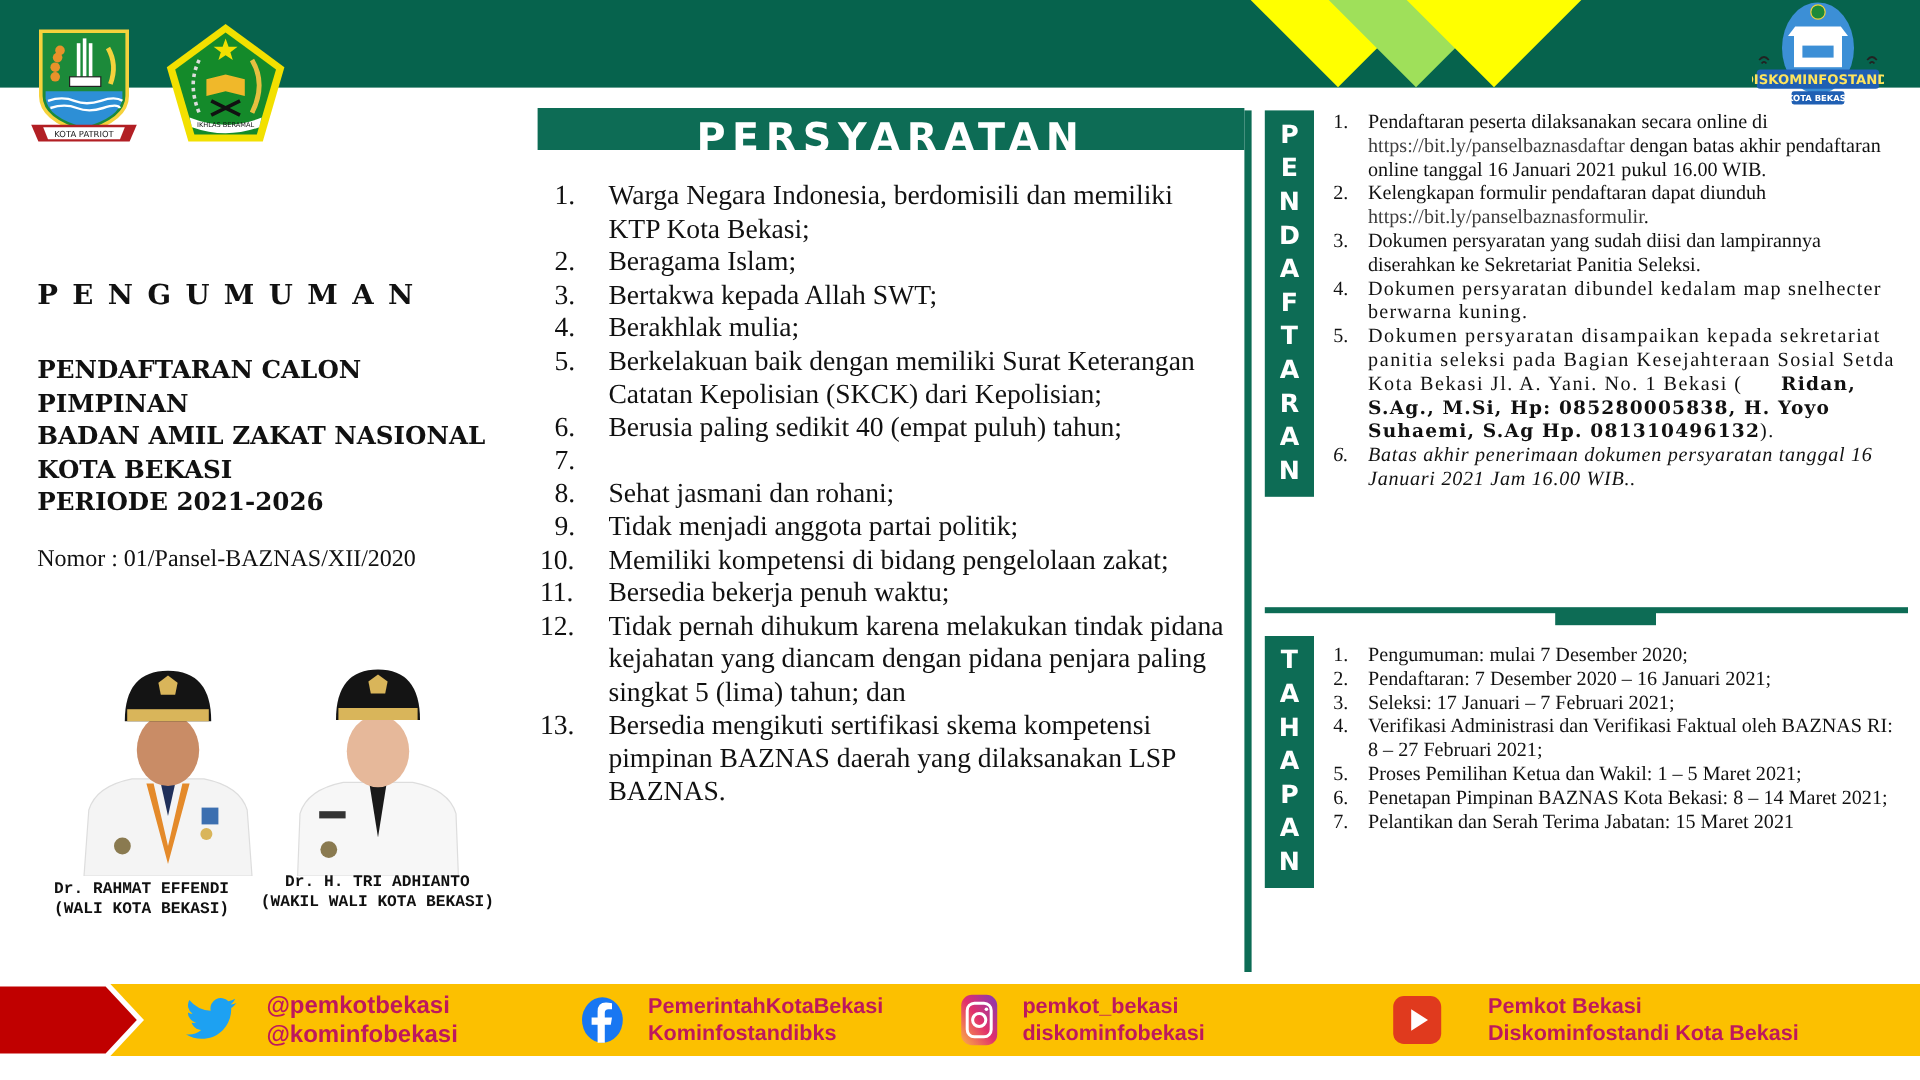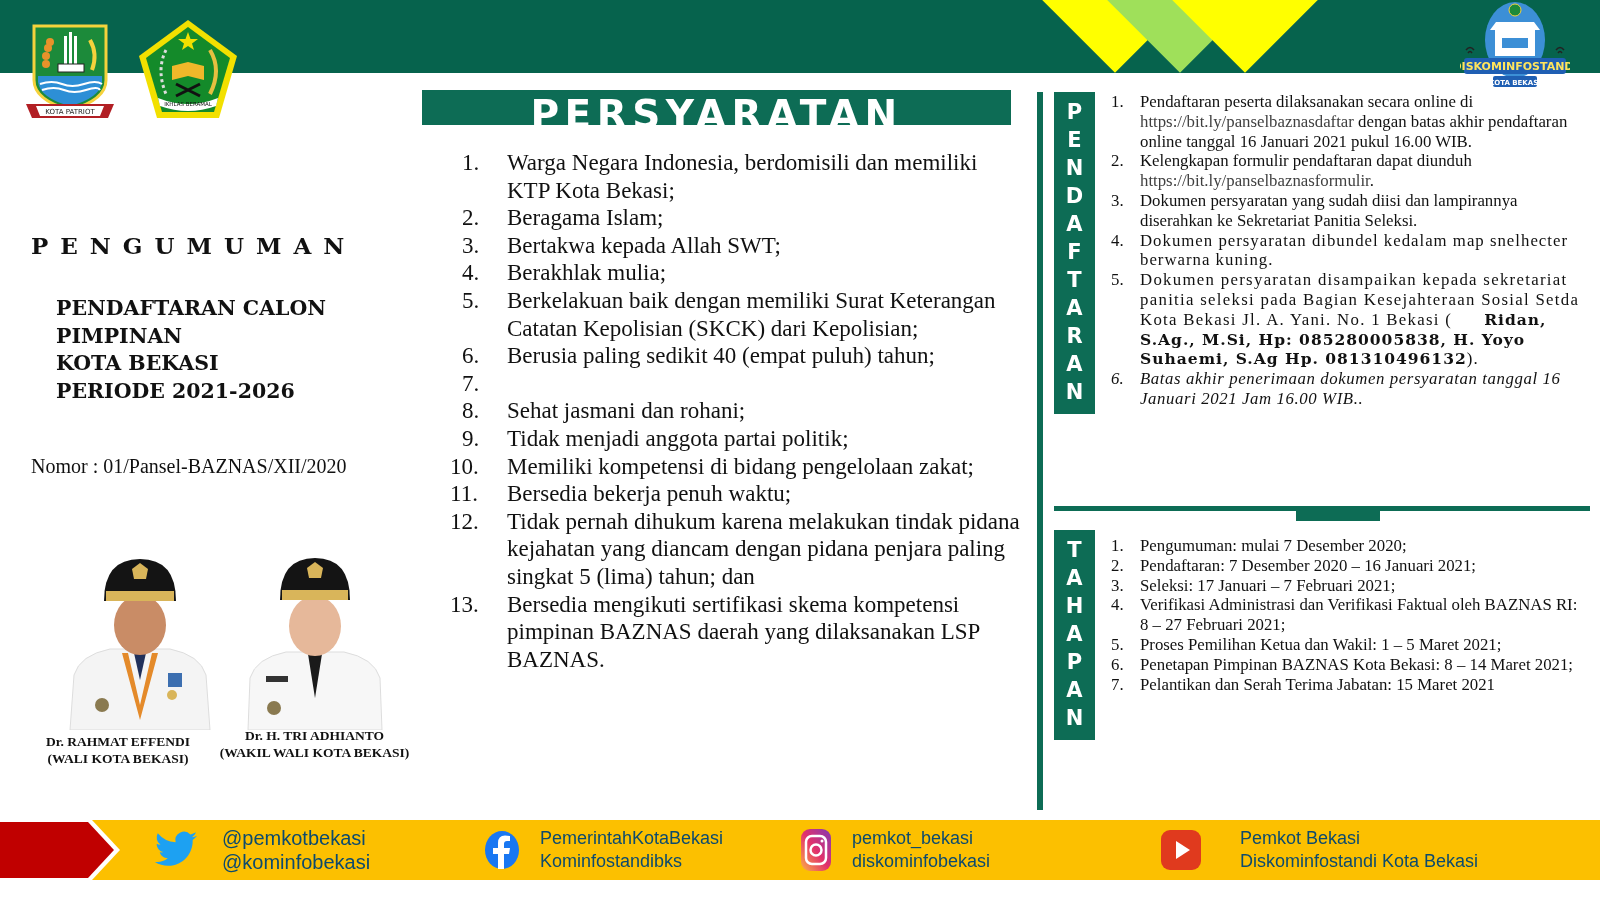--- a/index.html
+++ b/index.html
@@ -13,33 +13,33 @@
   .d2 { left: 1125px; background: #9fe05a; }
   .d3 { left: 1190px; background: #ffff00; }
 
   
   .logo-bekasi { position: absolute; left: 22px; top: 18px; width: 96px; height: 105px; }
   .logo-kemenag { position: absolute; left: 136px; top: 18px; width: 104px; height: 104px; }
   .logo-disk { position: absolute; left: 1460px; top: 0px; width: 110px; height: 90px; }
 
   
   .pengumuman { position: absolute; left: 31px; top: 232px; font-family: "DejaVu Serif", serif; font-weight: bold; font-size: 23px; letter-spacing: 12px; }
-  .title-block { position: absolute; left: 31px; top: 295px; font-family: "DejaVu Serif", serif; font-weight: bold; font-size: 20.5px; line-height: 27.5px; margin-left: 25px; }
+  .title-block { position: absolute; left: 31px; top: 295px; font-family: "DejaVu Serif", serif; font-weight: bold; font-size: 20.5px; line-height: 27.5px; }
   .title-block div { white-space: nowrap; }
   .nomor { position: absolute; left: 31px; top: 455px; font-size: 18px; font-family: "Liberation Serif", serif; font-size: 20px; }
 
   .portrait { position: absolute; }
   .p1 { left: 60px; top: 555px; width: 160px; height: 175px; }
   .p2 { left: 240px; top: 548px; width: 150px; height: 182px; }
-  .cap { position: absolute; font-family: Liberation Serif, serif; font-weight: bold; font-size: 13.5px; text-align: center; line-height: 17px; white-space: nowrap; }
+  .cap { position: absolute; font-family: Liberation Mono, monospace; font-weight: bold; font-size: 13.5px; text-align: center; line-height: 17px; white-space: nowrap; }
   .cap1 { left: 28px; top: 733px; width: 180px; }
   .cap2 { left: 202px; top: 727px; width: 225px; }
 
   
-  .persy-header { position: absolute; left: 422px; top: 90px; width: 589px; height: 35px; background: #0d6c55; color: #fff; font-family: "DejaVu Sans", sans-serif; font-weight: bold; font-size: 39px; letter-spacing: 5.5px; text-align: center; line-height: 49px; }
+  .persy-header { position: absolute; left: 448px; top: 90px; width: 589px; height: 35px; background: #0d6c55; color: #fff; font-family: "DejaVu Sans", sans-serif; font-weight: bold; font-size: 33px; letter-spacing: 5.5px; text-align: center; line-height: 49px; }
   .persy-list { position: absolute; left: 450px; top: 149px; width: 570px; font-family: "Liberation Serif", serif; font-size: 23px; line-height: 27.6px; list-style: none; }
   .persy-list li { display: flex; }
   .persy-list .num { width: 57px; flex: none; padding-left: 12px; }
   .persy-list li.two .num { padding-left: 0; }
   .persy-list .txt { flex: 1; }
 
   
   .vdiv { position: absolute; left: 1037px; top: 92px; width: 6px; height: 718px; background: #0d6c55; }
 
   
@@ -61,21 +61,21 @@
   .italic { font-style: italic; letter-spacing: 0.6px; }
 
   
   .hdiv { position: absolute; left: 1054px; top: 506px; width: 536px; height: 5px; background: #0d6c55; }
   .hdiv-tab { position: absolute; left: 1296px; top: 510px; width: 84px; height: 11px; background: #0d6c55; }
 
   
   .footer { position: absolute; left: 0; top: 820px; width: 1600px; height: 60px; background: #fcc000; }
   .footer-red { position: absolute; left: 0; top: 820px; width: 120px; height: 60px; }
   .social { position: absolute; top: 820px; height: 60px; display: flex; align-items: center; font-family: "Liberation Sans", sans-serif; }
-  .social .lines { font-size: 20px; line-height: 24px; color: #0c4a6e; }
+  .social .lines { font-size: 20px; line-height: 24px; color: #be185d; font-weight: bold; }
   .social .lines.sm { font-size: 18px; line-height: 23px; }
   .s-tw { left: 150px; }
   .s-fb { left: 484px; }
   .s-ig { left: 800px; }
   .s-yt { left: 1160px; }
   .icon-box { margin-right: 20px; flex: none; }
 </style>
 </head>
 <body>
 
@@ -127,20 +127,21 @@
   <rect x="33" y="76" width="44" height="11" rx="2" fill="#1f5fb3"></rect>
   <text x="55" y="84.5" font-size="7" font-weight="bold" text-anchor="middle" fill="#fff" font-family="DejaVu Sans, sans-serif">KOTA BEKASI</text>
   <path d="M6 50 Q10 45 14 50 M8 53 Q10 50 12 53" stroke="#222" stroke-width="1.5" fill="none"></path>
   <path d="M96 50 Q100 45 104 50 M98 53 Q100 50 102 53" stroke="#222" stroke-width="1.5" fill="none"></path>
 </svg>
 
 <div class="pengumuman">PENGUMUMAN</div>
 <div class="title-block">
   <div>PENDAFTARAN CALON</div>
   <div>PIMPINAN</div>
+  <div>BADAN AMIL ZAKAT NASIONAL</div>
   <div>KOTA BEKASI</div>
   <div>PERIODE 2021-2026</div>
 </div>
 <div class="nomor">Nomor : 01/Pansel-BAZNAS/XII/2020</div>
 
 <svg class="portrait p1" viewBox="0 0 160 175">
   <path d="M10 175 L14 120 Q20 100 50 94 L110 94 Q140 100 146 120 L150 175 Z" fill="#f4f4f4" stroke="#ddd"></path>
   <path d="M62 98 L80 165 L98 98 L92 98 L80 150 L68 98 Z" fill="#e48a2a"></path>
   <path d="M74 98 L80 125 L86 98 Z" fill="#20305a"></path>
   <ellipse cx="80" cy="70" rx="26" ry="30" fill="#c98c66"></ellipse>

